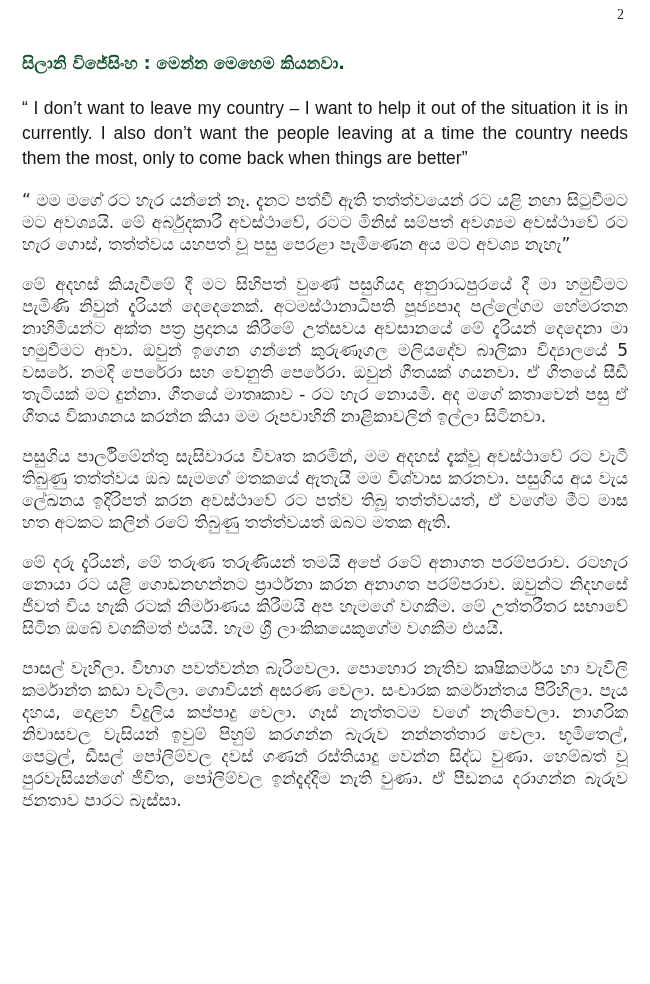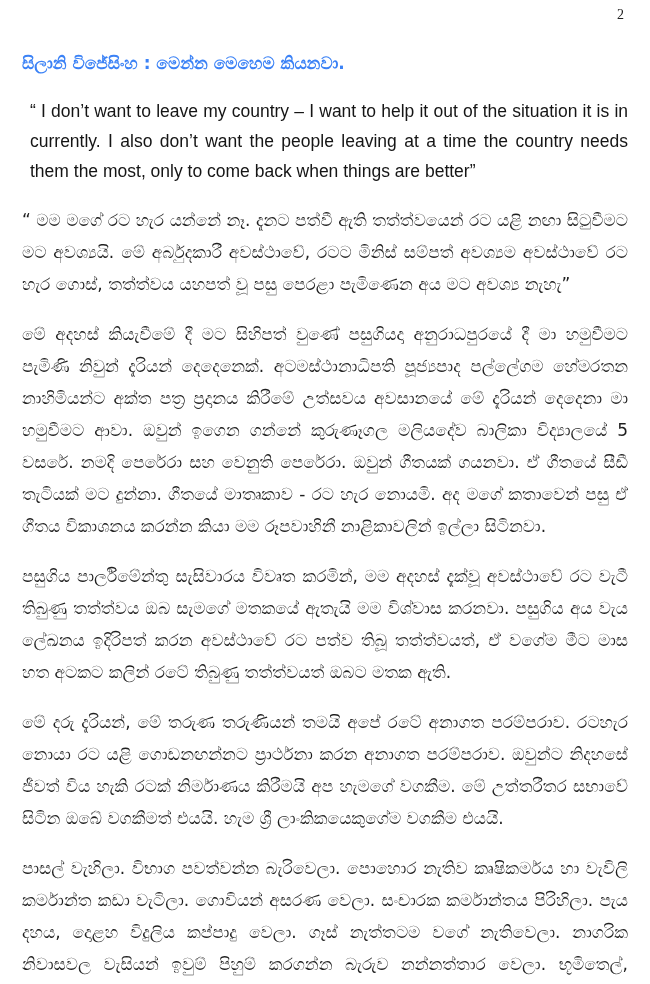--- a/index.html
+++ b/index.html
@@ -24,34 +24,34 @@
     line-height: 18px;
     padding-right: 4px;
     color: #1f1f1f;
     font-family: "Liberation Serif", serif;
   }
   .heading {
     margin: 26px 0 0 0;
     font-size: 17px;
     font-weight: bold;
     line-height: 26px;
-    color: #3b82f6;
+    color: #14532d;
   }
   .quote-en {
-    margin: 20px 0 0 8px;
+    margin: 20px 0 0 0;
     font-size: 17.5px;
-    line-height: 30px;
+    line-height: 25px;
     text-align: justify;
     color: #151515;
     font-family: "Liberation Sans", sans-serif;
   }
   .para {
     margin: 18px 0 0 0;
     font-size: 17px;
-    line-height: 32px;
+    line-height: 22px;
     text-align: justify;
     color: #1f1f1f;
   }
 </style>
 </head>
 <body>
 
 <div class="page">
 
   <div class="page-number">2</div>

